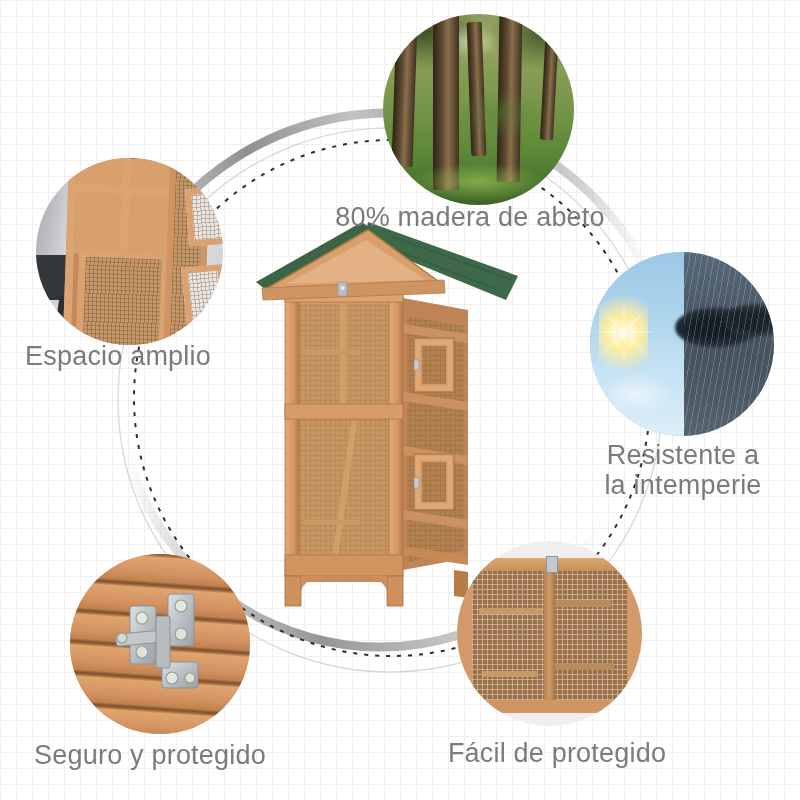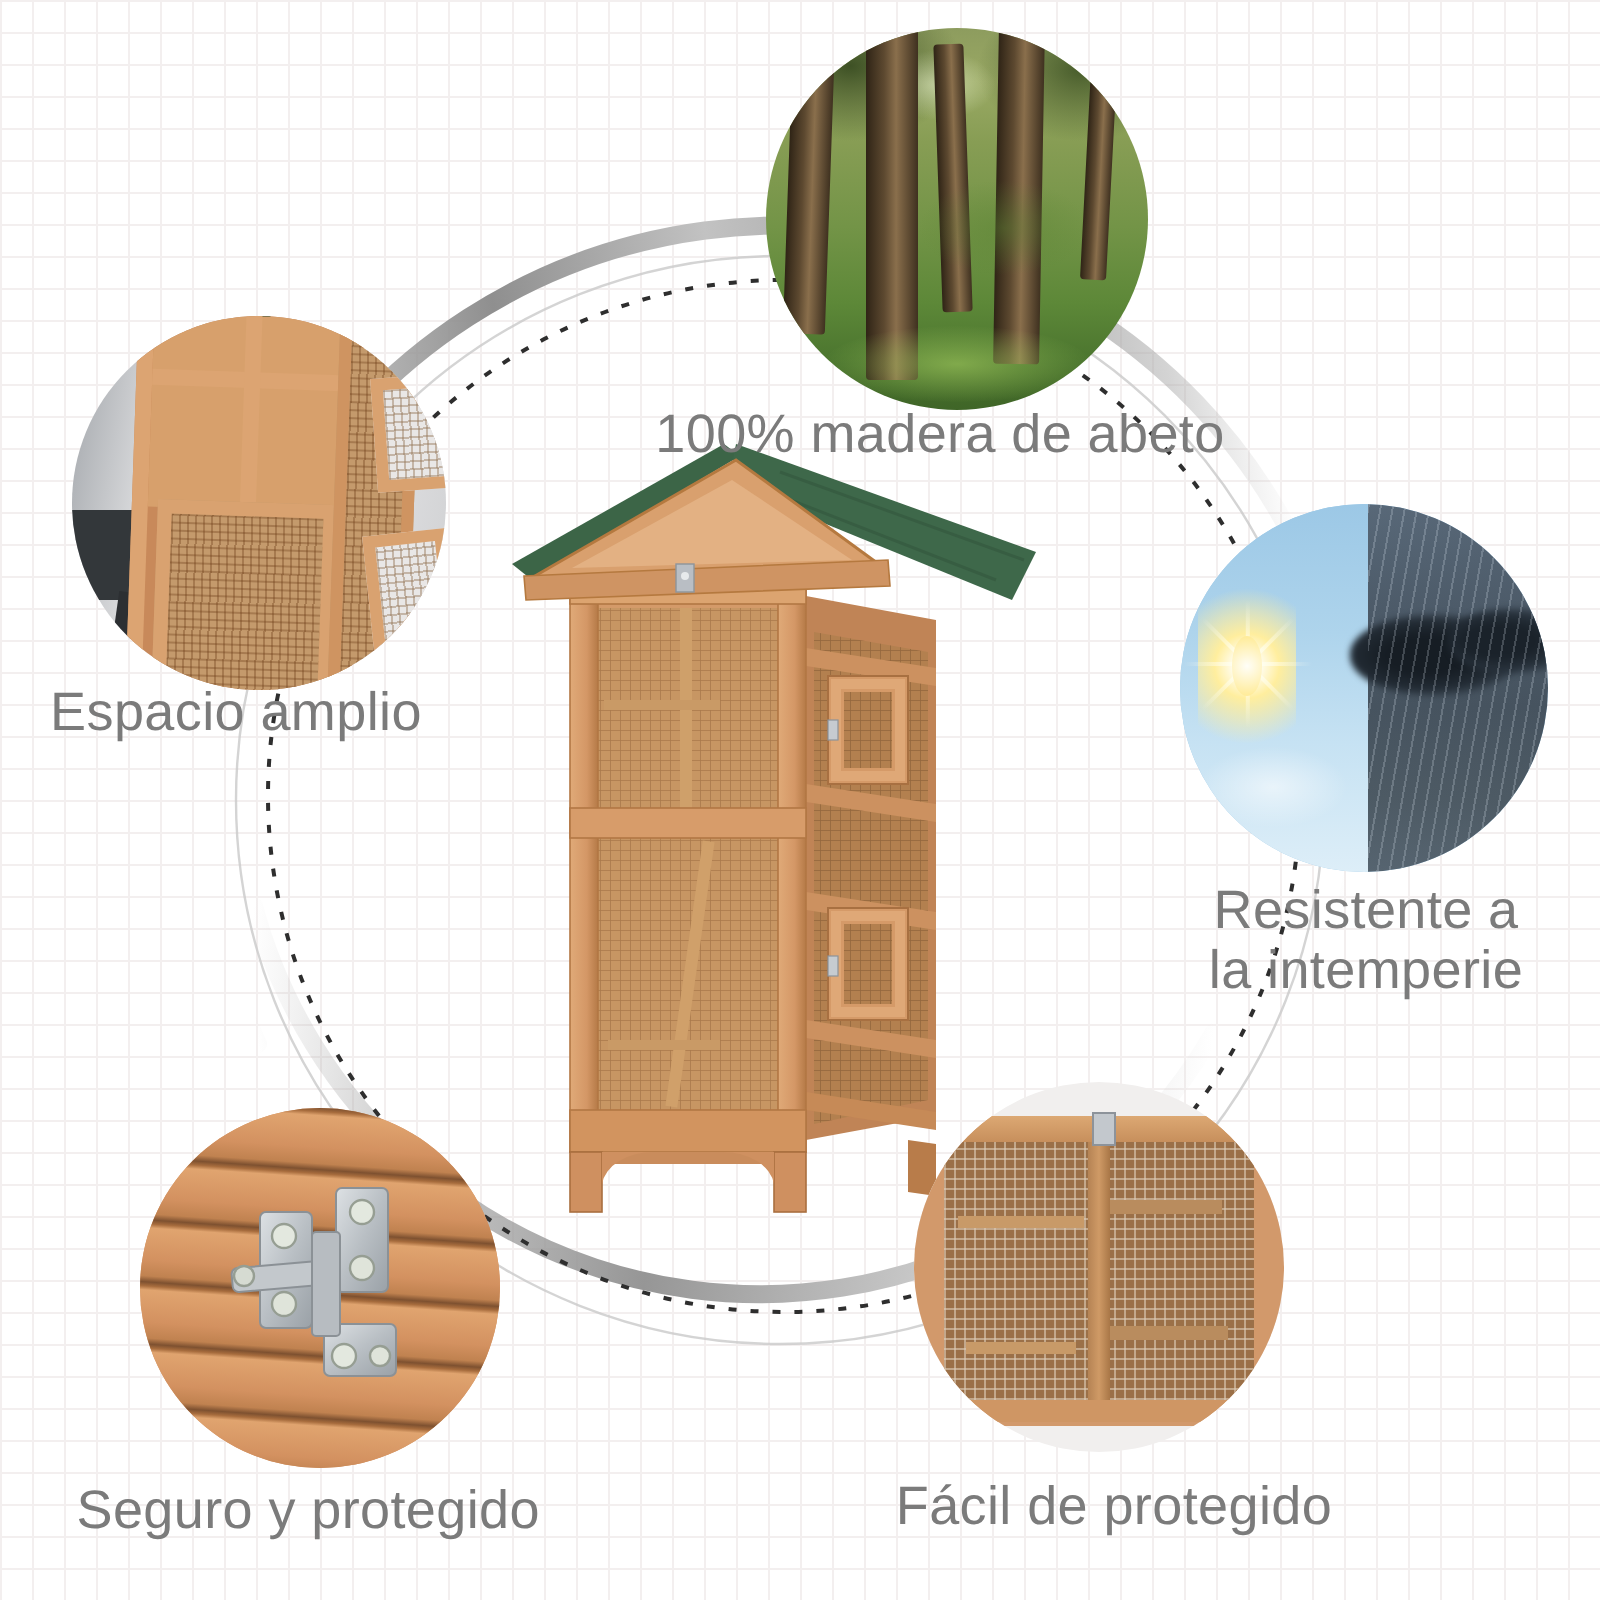--- a/index.html
+++ b/index.html
@@ -252,20 +252,20 @@
     <div class="abs" style="left:47%;top:16%;width:6%;height:70%;background:linear-gradient(90deg,#b58354,#cf9a66,#a97747);"></div>
     <div class="abs" style="left:12%;top:36%;width:34%;height:3.5%;background:#c89a68;"></div>
     <div class="abs" style="left:53%;top:32%;width:30%;height:3.5%;background:#b98c5e;"></div>
     <div class="abs" style="left:14%;top:70%;width:30%;height:3.5%;background:#c89a68;"></div>
     <div class="abs" style="left:53%;top:66%;width:32%;height:3.5%;background:#b98c5e;"></div>
     <div class="abs" style="left:4%;top:9%;width:92%;height:7%;background:linear-gradient(180deg,#dca873,#c78f5c);"></div>
     <div class="abs" style="left:48%;top:8%;width:10px;height:15px;background:#c3c8cd;border:1px solid #8d939a;"></div>
     <div class="abs" style="left:6%;top:86%;width:88%;height:6%;background:#cf9664;"></div>
   </div>
 
-  <div class="label" style="left:320px;top:202px;width:300px;">100% madera de abeto</div>
+  <div class="label" style="left:320px;top:202px;width:300px;">80% madera de abeto</div>
   <div class="label" style="left:8px;top:341px;width:220px;">Espacio amplio</div>
   <div class="label" style="left:583px;top:440px;width:200px;">Resistente a
 la intemperie</div>
-  <div class="label" style="left:30px;top:740px;width:240px;text-align:right;">Seguro y protegido</div>
+  <div class="label" style="left:30px;top:740px;width:240px;">Seguro y protegido</div>
   <div class="label" style="left:437px;top:738px;width:240px;">Fácil de protegido</div>
 
 </div>
 
 </body></html>

